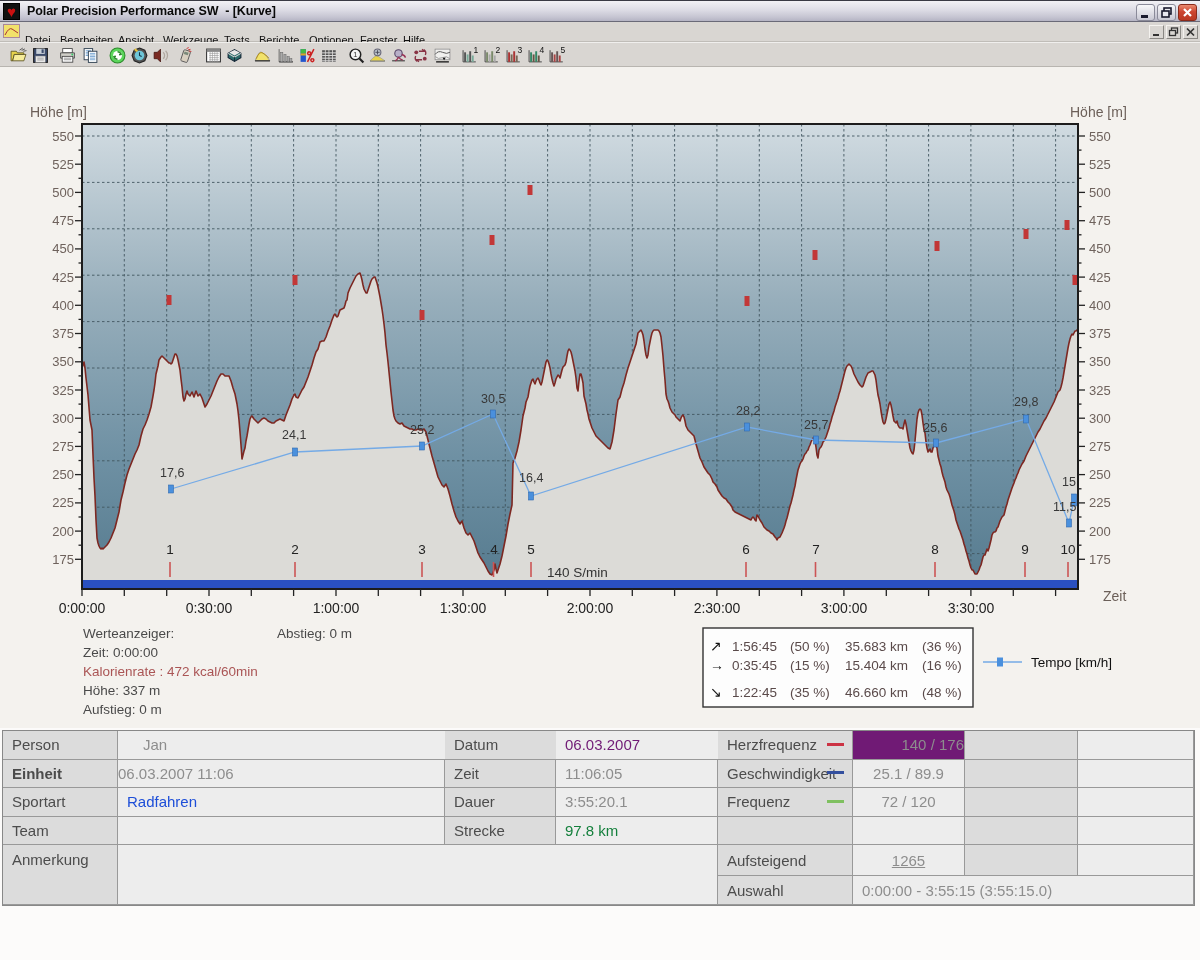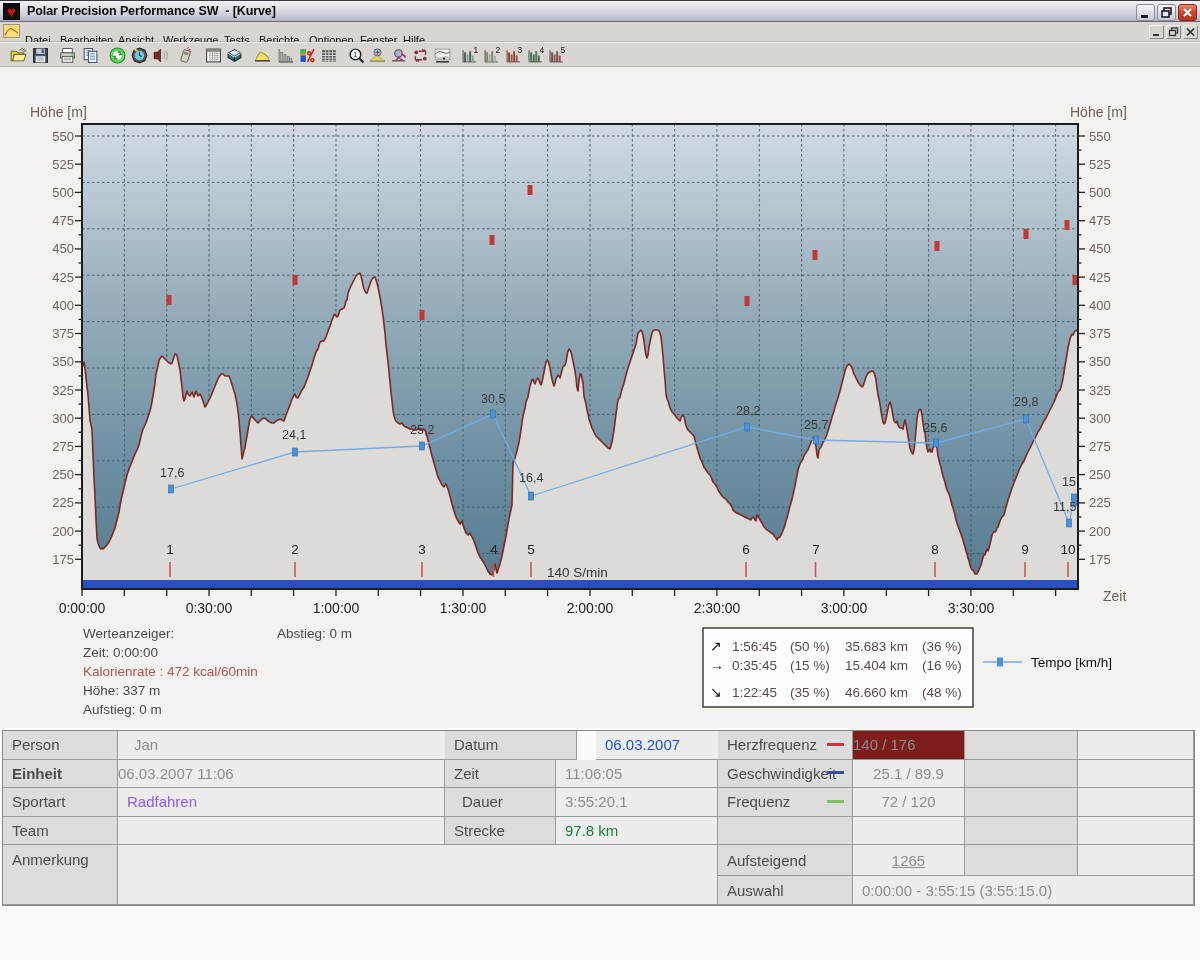--- a/index.html
+++ b/index.html
@@ -411,38 +411,38 @@
       <text x="845" y="697">46.660 km</text>
       <text x="922" y="697">(48 %)</text>
 </g>
 <line x1="983" y1="662" x2="1022" y2="662" stroke="#74aae6" stroke-width="1.4"></line>
 <rect x="997" y="657.5" width="6" height="9" fill="#4a90dd"></rect>
 <text x="1031" y="667" font-size="13.5" fill="#111">Tempo [km/h]</text>
 </svg>
 <div style="position:absolute;left:0;top:0;font-size:15px;">
     <div style="position:absolute;left:2px;top:730px;width:1193px;height:176px;border:1px solid #888;"></div>
     <div style="position:absolute;left:3px;top:731px;width:115px;height:28.5px;background:#dcdcdc;border-right:1px solid #999;border-bottom:1px solid #999;box-sizing:border-box;color:#4c4c4c;padding-left:9px;line-height:28.5px;overflow:hidden;">Person</div>
-    <div style="position:absolute;left:118px;top:731px;width:364px;height:28.5px;background:#ededed;border-right:1px solid #999;border-bottom:1px solid #999;box-sizing:border-box;color:#8d8d8d;padding-left:16px;line-height:28.5px;overflow:hidden;">Jan</div>
+    <div style="position:absolute;left:118px;top:731px;width:364px;height:28.5px;background:#ededed;border-right:1px solid #999;border-bottom:1px solid #999;box-sizing:border-box;color:#8d8d8d;padding-left:25px;line-height:28.5px;overflow:hidden;">Jan</div>
     <div style="position:absolute;left:445px;top:731px;width:132px;height:28.5px;background:#dcdcdc;border-right:1px solid #999;border-bottom:1px solid #999;box-sizing:border-box;color:#4c4c4c;padding-left:9px;line-height:28.5px;overflow:hidden;">Datum</div>
-    <div style="position:absolute;left:556px;top:731px;width:174px;height:28.5px;background:#ededed;border-right:1px solid #999;border-bottom:1px solid #999;box-sizing:border-box;color:#1d4ed8;padding-left:9px;line-height:28.5px;overflow:hidden;margin-left:40px;">06.03.2007</div>
+    <div style="position:absolute;left:556px;top:731px;width:174px;height:28.5px;background:#ededed;border-right:1px solid #999;border-bottom:1px solid #999;box-sizing:border-box;color:#701a75;padding-left:9px;line-height:28.5px;overflow:hidden;">06.03.2007</div>
     <div style="position:absolute;left:718px;top:731px;width:135px;height:28.5px;background:#dcdcdc;border-right:1px solid #999;border-bottom:1px solid #999;box-sizing:border-box;color:#4c4c4c;padding-left:9px;line-height:28.5px;overflow:hidden;">Herzfrequenz<span style="position:absolute;right:8px;top:50%;margin-top:-2px;width:17px;height:3px;background:#cc3344;"></span></div>
-    <div style="position:absolute;left:853px;top:731px;width:112px;height:28.5px;background:#7f1d1d;border-right:1px solid #999;border-bottom:1px solid #999;box-sizing:border-box;color:#8d8d8d;text-align:left;line-height:28.5px;overflow:hidden;">140 / 176</div>
+    <div style="position:absolute;left:853px;top:731px;width:112px;height:28.5px;background:#701a75;border-right:1px solid #999;border-bottom:1px solid #999;box-sizing:border-box;color:#8d8d8d;text-align:right;line-height:28.5px;overflow:hidden;">140 / 176</div>
     <div style="position:absolute;left:965px;top:731px;width:113px;height:28.5px;background:#dcdcdc;border-right:1px solid #999;border-bottom:1px solid #999;box-sizing:border-box;color:#4c4c4c;padding-left:9px;line-height:28.5px;overflow:hidden;"></div>
     <div style="position:absolute;left:1078px;top:731px;width:116px;height:28.5px;background:#ededed;border-right:1px solid #999;border-bottom:1px solid #999;box-sizing:border-box;color:#4c4c4c;padding-left:9px;line-height:28.5px;overflow:hidden;"></div>
     <div style="position:absolute;left:3px;top:759.5px;width:115px;height:28.5px;background:#dcdcdc;border-right:1px solid #999;border-bottom:1px solid #999;box-sizing:border-box;color:#4c4c4c;padding-left:9px;line-height:28.5px;overflow:hidden;font-weight:bold;">Einheit</div>
     <div style="position:absolute;left:118px;top:759.5px;width:327px;height:28.5px;background:#ededed;border-right:1px solid #999;border-bottom:1px solid #999;box-sizing:border-box;color:#8d8d8d;line-height:28.5px;overflow:hidden;">06.03.2007 11:06</div>
     <div style="position:absolute;left:445px;top:759.5px;width:111px;height:28.5px;background:#dcdcdc;border-right:1px solid #999;border-bottom:1px solid #999;box-sizing:border-box;color:#4c4c4c;padding-left:9px;line-height:28.5px;overflow:hidden;">Zeit</div>
     <div style="position:absolute;left:556px;top:759.5px;width:162px;height:28.5px;background:#ededed;border-right:1px solid #999;border-bottom:1px solid #999;box-sizing:border-box;color:#8d8d8d;padding-left:9px;line-height:28.5px;overflow:hidden;">11:06:05</div>
     <div style="position:absolute;left:718px;top:759.5px;width:135px;height:28.5px;background:#dcdcdc;border-right:1px solid #999;border-bottom:1px solid #999;box-sizing:border-box;color:#4c4c4c;padding-left:9px;line-height:28.5px;overflow:hidden;">Geschwindigkeit<span style="position:absolute;right:8px;top:50%;margin-top:-2px;width:17px;height:3px;background:#334f9e;"></span></div>
     <div style="position:absolute;left:853px;top:759.5px;width:112px;height:28.5px;background:#ededed;border-right:1px solid #999;border-bottom:1px solid #999;box-sizing:border-box;color:#8d8d8d;text-align:center;line-height:28.5px;overflow:hidden;">25.1 / 89.9</div>
     <div style="position:absolute;left:965px;top:759.5px;width:113px;height:28.5px;background:#dcdcdc;border-right:1px solid #999;border-bottom:1px solid #999;box-sizing:border-box;color:#4c4c4c;padding-left:9px;line-height:28.5px;overflow:hidden;"></div>
     <div style="position:absolute;left:1078px;top:759.5px;width:116px;height:28.5px;background:#ededed;border-right:1px solid #999;border-bottom:1px solid #999;box-sizing:border-box;color:#4c4c4c;padding-left:9px;line-height:28.5px;overflow:hidden;"></div>
     <div style="position:absolute;left:3px;top:788px;width:115px;height:28.5px;background:#dcdcdc;border-right:1px solid #999;border-bottom:1px solid #999;box-sizing:border-box;color:#4c4c4c;padding-left:9px;line-height:28.5px;overflow:hidden;">Sportart</div>
-    <div style="position:absolute;left:118px;top:788px;width:327px;height:28.5px;background:#ededed;border-right:1px solid #999;border-bottom:1px solid #999;box-sizing:border-box;color:#8b5cf6;padding-left:9px;line-height:28.5px;overflow:hidden;">Radfahren</div>
-    <div style="position:absolute;left:445px;top:788px;width:111px;height:28.5px;background:#dcdcdc;border-right:1px solid #999;border-bottom:1px solid #999;box-sizing:border-box;color:#4c4c4c;padding-left:17px;line-height:28.5px;overflow:hidden;">Dauer</div>
+    <div style="position:absolute;left:118px;top:788px;width:327px;height:28.5px;background:#ededed;border-right:1px solid #999;border-bottom:1px solid #999;box-sizing:border-box;color:#1d4ed8;padding-left:9px;line-height:28.5px;overflow:hidden;">Radfahren</div>
+    <div style="position:absolute;left:445px;top:788px;width:111px;height:28.5px;background:#dcdcdc;border-right:1px solid #999;border-bottom:1px solid #999;box-sizing:border-box;color:#4c4c4c;padding-left:9px;line-height:28.5px;overflow:hidden;">Dauer</div>
     <div style="position:absolute;left:556px;top:788px;width:162px;height:28.5px;background:#ededed;border-right:1px solid #999;border-bottom:1px solid #999;box-sizing:border-box;color:#8d8d8d;padding-left:9px;line-height:28.5px;overflow:hidden;">3:55:20.1</div>
     <div style="position:absolute;left:718px;top:788px;width:135px;height:28.5px;background:#dcdcdc;border-right:1px solid #999;border-bottom:1px solid #999;box-sizing:border-box;color:#4c4c4c;padding-left:9px;line-height:28.5px;overflow:hidden;">Frequenz<span style="position:absolute;right:8px;top:50%;margin-top:-2px;width:17px;height:3px;background:#7fc060;"></span></div>
     <div style="position:absolute;left:853px;top:788px;width:112px;height:28.5px;background:#ededed;border-right:1px solid #999;border-bottom:1px solid #999;box-sizing:border-box;color:#8d8d8d;text-align:center;line-height:28.5px;overflow:hidden;">72 / 120</div>
     <div style="position:absolute;left:965px;top:788px;width:113px;height:28.5px;background:#dcdcdc;border-right:1px solid #999;border-bottom:1px solid #999;box-sizing:border-box;color:#4c4c4c;padding-left:9px;line-height:28.5px;overflow:hidden;"></div>
     <div style="position:absolute;left:1078px;top:788px;width:116px;height:28.5px;background:#ededed;border-right:1px solid #999;border-bottom:1px solid #999;box-sizing:border-box;color:#4c4c4c;padding-left:9px;line-height:28.5px;overflow:hidden;"></div>
     <div style="position:absolute;left:3px;top:816.5px;width:115px;height:28.5px;background:#dcdcdc;border-right:1px solid #999;border-bottom:1px solid #999;box-sizing:border-box;color:#4c4c4c;padding-left:9px;line-height:28.5px;overflow:hidden;">Team</div>
     <div style="position:absolute;left:118px;top:816.5px;width:327px;height:28.5px;background:#ededed;border-right:1px solid #999;border-bottom:1px solid #999;box-sizing:border-box;color:#4c4c4c;padding-left:9px;line-height:28.5px;overflow:hidden;"></div>
     <div style="position:absolute;left:445px;top:816.5px;width:111px;height:28.5px;background:#dcdcdc;border-right:1px solid #999;border-bottom:1px solid #999;box-sizing:border-box;color:#4c4c4c;padding-left:9px;line-height:28.5px;overflow:hidden;">Strecke</div>
     <div style="position:absolute;left:556px;top:816.5px;width:162px;height:28.5px;background:#ededed;border-right:1px solid #999;border-bottom:1px solid #999;box-sizing:border-box;color:#15803d;padding-left:9px;line-height:28.5px;overflow:hidden;">97.8 km</div>
     <div style="position:absolute;left:718px;top:816.5px;width:135px;height:28.5px;background:#dcdcdc;border-right:1px solid #999;border-bottom:1px solid #999;box-sizing:border-box;color:#4c4c4c;padding-left:9px;line-height:28.5px;overflow:hidden;"></div>

